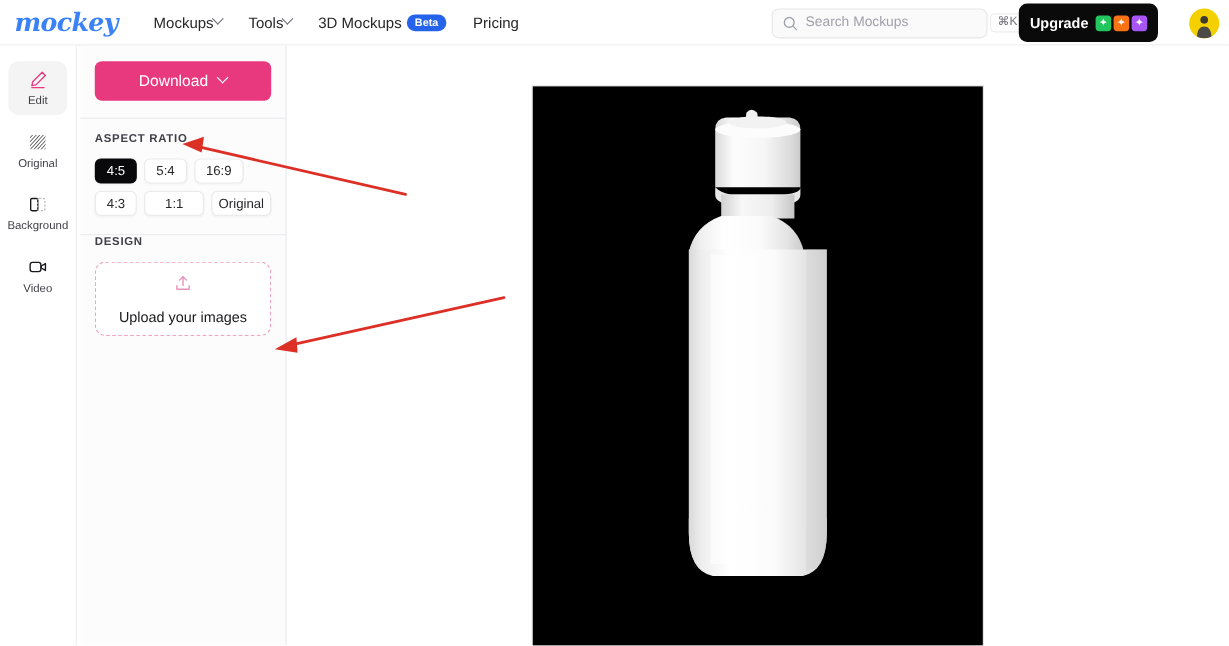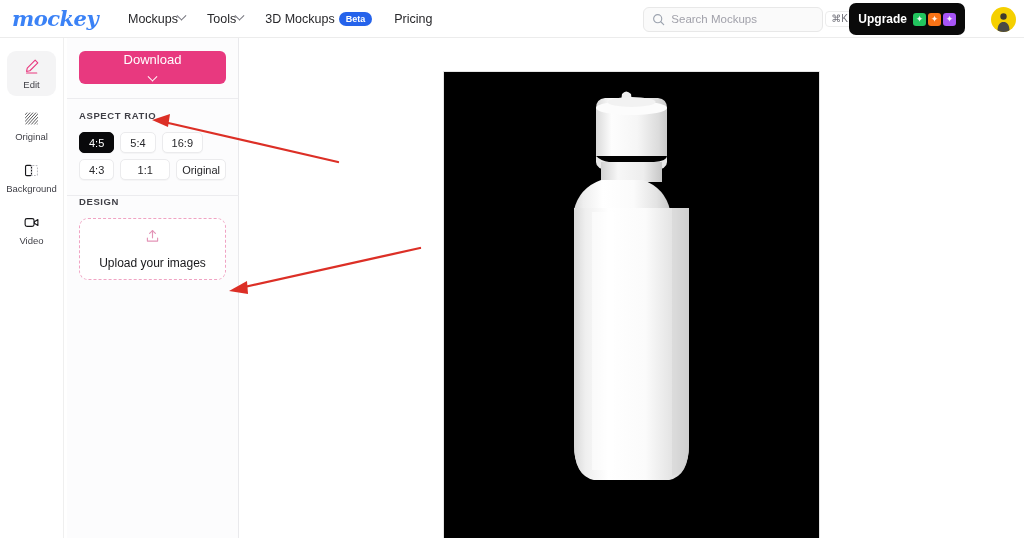--- a/index.html
+++ b/index.html
@@ -121,21 +121,21 @@
   #download-wrap {
     padding: 13px 12px 14px 12px;
     border-bottom: 1px solid #ececef;
   }
   #download-btn {
     width: 100%; height: 33px;
     background: #e8397f; color: #fff;
     border: none; border-radius: 6px;
     font-family: "Liberation Sans", sans-serif;
     font-size: 13px; cursor: pointer;
-    display: flex; align-items: center; justify-content: center; gap: 9px; flex-direction: column;
+    display: flex; align-items: center; justify-content: center; gap: 9px;
   }
   .chev-white {
     display: inline-block; width: 7px; height: 7px;
     border-right: 1.6px solid #fff; border-bottom: 1.6px solid #fff;
     transform: rotate(45deg) translate(-2px,-2px);
   }
   .section { padding: 11px 12px 0 12px; }
   .section-title {
     font-size: 9.5px; font-weight: 700; letter-spacing: .6px;
     color: #3f3f46; margin-bottom: 11px;

